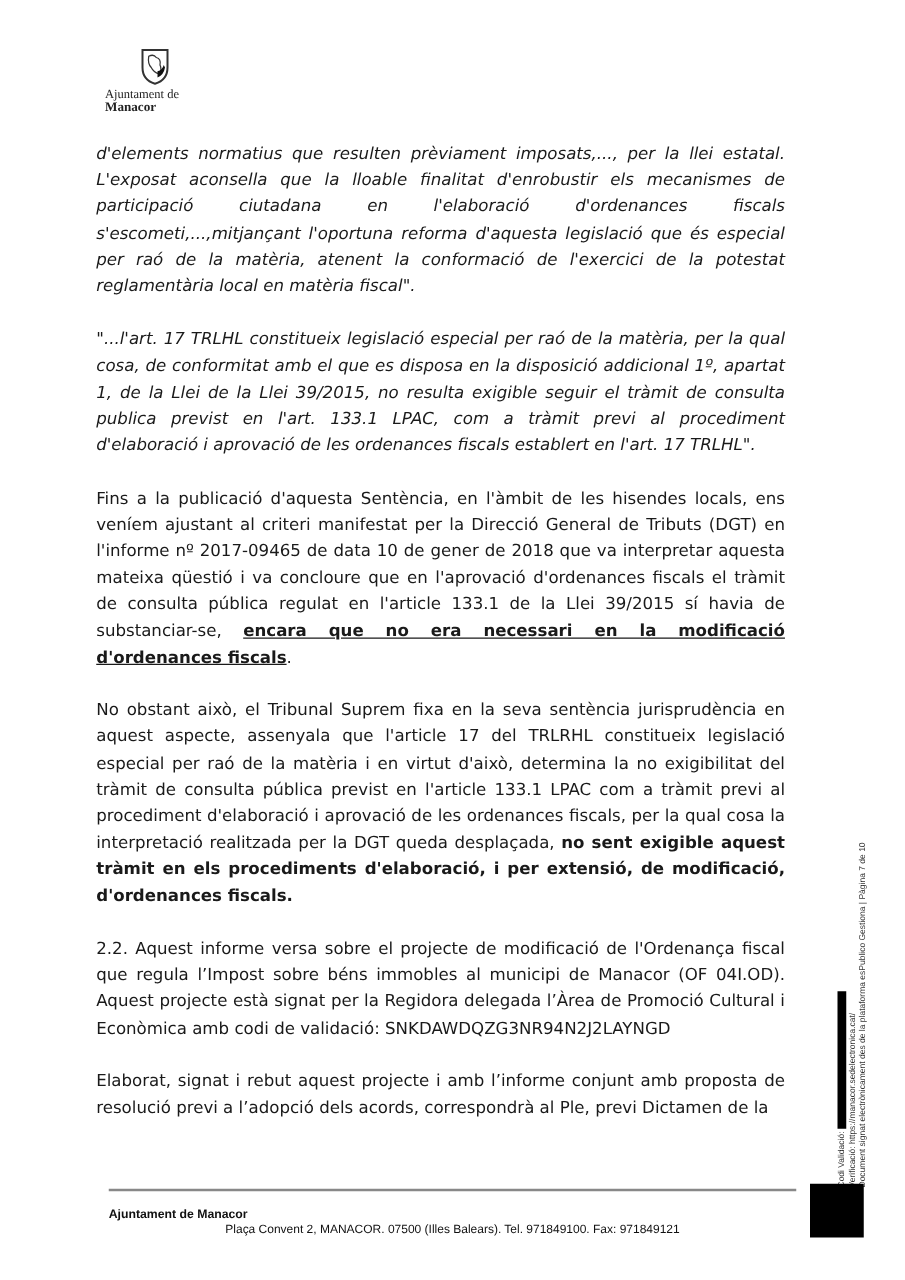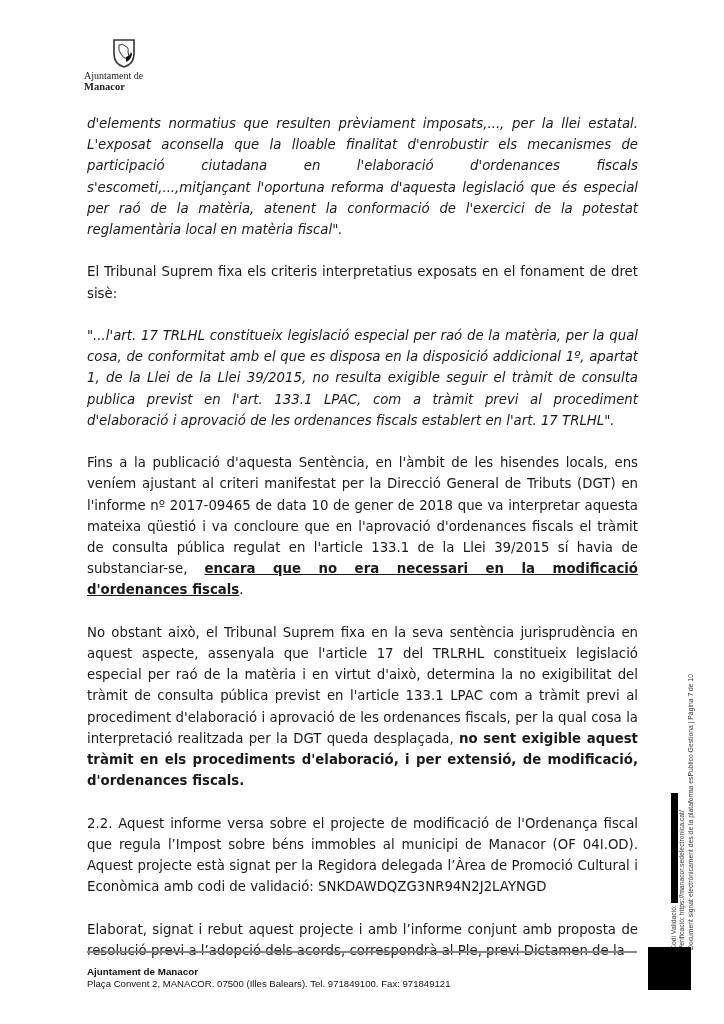--- a/index.html
+++ b/index.html
@@ -1,28 +1,28 @@
 <!DOCTYPE html>
 <html><head>
 <meta charset="utf-8">
 <style>
   html, body { margin: 0; padding: 0; background: #ffffff; }
   body { width: 724px; height: 1024px; position: relative; overflow: hidden; font-family: "DejaVu Sans", sans-serif; color: #1a1a1a; }
   .logo { position: absolute; left: 84px; top: 38px; width: 80px; text-align: left; }
   .logo .shield { width: 24px; height: 30px; margin: 0 auto; }
   .logo .l1 { font-family: "Liberation Serif", serif; font-size: 10px; line-height: 11px; margin-top: 2px; color: #222; }
   .logo .l2 { font-family: "Liberation Serif", serif; font-size: 10.5px; font-weight: bold; line-height: 11px; color: #222; }
-  .content { position: absolute; left: 87px; top: 113px; width: 551px; font-size: 13.3px; line-height: 21.2px; text-align: justify; }
+  .content { position: absolute; left: 77px; top: 113px; width: 551px; font-size: 13.3px; line-height: 21.2px; text-align: justify; }
   .content p { margin: 0 0 21.2px 0; }
   .it { font-style: italic; }
   .b { font-weight: bold; }
   .bu { font-weight: bold; text-decoration: underline; }
   .footer-line { position: absolute; left: 87px; top: 951px; width: 550px; height: 2px; background: #888; }
   .footer-title { position: absolute; left: 87px; top: 966px; width: 550px; text-align: left; font-family: "Liberation Sans", sans-serif; font-size: 9.8px; font-weight: bold; color: #111; }
-  .footer-addr { position: absolute; left: 87px; top: 978px; width: 550px; font-family: "Liberation Sans", sans-serif; font-size: 9.6px; color: #111; }
+  .footer-addr { position: absolute; left: 87px; top: 978px; width: 550px; text-align: center; font-family: "Liberation Sans", sans-serif; font-size: 9.6px; color: #111; }
   .side { position: absolute; left: 670px; top: 950px; transform-origin: 0 0; transform: rotate(-90deg); font-family: "Liberation Sans", sans-serif; font-size: 6.8px; line-height: 8.3px; color: #333; white-space: nowrap; }
   .side .redact { display: inline-block; width: 110px; height: 7px; background: #000; vertical-align: middle; }
   .qr { position: absolute; left: 648px; top: 947px; width: 43px; height: 43px; background: #000; }
 </style>
 </head>
 <body>
 
 <div class="logo">
   <div class="shield">
     <svg width="24" height="30" viewBox="0 0 24 30">
@@ -30,21 +30,20 @@
       <path d="M7 7 Q11 5 13 8 Q17 9 16 14 Q18 18 15 21 Q11 20 9 16 Q6 13 7 7 Z" fill="#fff" stroke="#333" stroke-width="1"></path>
       <path d="M14 19 Q18 18 19 14 L20 16 Q19 22 14 24 Z" fill="#111"></path>
     </svg>
   </div>
   <div class="l1">Ajuntament de</div>
   <div class="l2">Manacor</div>
 </div>
 
 <div class="content">
   <p class="it">d'elements normatius que resulten prèviament imposats,..., per la llei estatal. L'exposat aconsella que la lloable finalitat d'enrobustir els mecanismes de participació ciutadana en l'elaboració d'ordenances fiscals s'escometi,...,mitjançant l'oportuna reforma d'aquesta legislació que és especial per raó de la matèria, atenent la conformació de l'exercici de la potestat reglamentària local en matèria fiscal".</p>
-  <p>El Tribunal Suprem fixa els criteris interpretatius exposats en el fonament de dret sisè:</p>
   <p class="it">"...l'art. 17 TRLHL constitueix legislació especial per raó de la matèria, per la qual cosa, de conformitat amb el que es disposa en la disposició addicional 1º, apartat 1, de la Llei de la Llei 39/2015, no resulta exigible seguir el tràmit de consulta publica previst en l'art. 133.1 LPAC, com a tràmit previ al procediment d'elaboració i aprovació de les ordenances fiscals establert en l'art. 17 TRLHL".</p>
   <p><span>Fins a la publicació d'aquesta Sentència, en l'àmbit de les hisendes locals, ens veníem ajustant al criteri manifestat per la Direcció General de Tributs (DGT) en l'informe nº 2017-09465 de data 10 de gener de 2018 que va interpretar aquesta mateixa qüestió i va concloure que en l'aprovació d'ordenances fiscals el tràmit de consulta pública regulat en l'article 133.1 de la Llei 39/2015 sí havia de substanciar-se, </span><span class="bu">encara que no era necessari en la modificació d'ordenances fiscals</span><span>.</span></p>
   <p><span>No obstant això, el Tribunal Suprem fixa en la seva sentència jurisprudència en aquest aspecte, assenyala que l'article 17 del TRLRHL constitueix legislació especial per raó de la matèria i en virtut d'això, determina la no exigibilitat del tràmit de consulta pública previst en l'article 133.1 LPAC com a tràmit previ al procediment d'elaboració i aprovació de les ordenances fiscals, per la qual cosa la interpretació realitzada per la DGT queda desplaçada, </span><span class="b">no sent exigible aquest tràmit en els procediments d'elaboració, i per extensió, de modificació, d'ordenances fiscals.</span></p>
   <p>2.2. Aquest informe versa sobre el projecte de modificació de l'Ordenança fiscal que regula  l’Impost sobre béns immobles al municipi de Manacor (OF 04I.OD). Aquest projecte està signat per la Regidora delegada l’Àrea de Promoció Cultural i Econòmica amb codi de validació: SNKDAWDQZG3NR94N2J2LAYNGD</p>
   <p>Elaborat, signat i rebut aquest projecte i amb l’informe conjunt amb proposta de resolució previ a l’adopció dels acords, correspondrà al Ple, previ Dictamen de la</p>
 </div>
 
 <div class="footer-line"></div>
 <div class="footer-title">Ajuntament de Manacor</div>
 <div class="footer-addr">Plaça Convent 2, MANACOR. 07500 (Illes Balears). Tel. 971849100. Fax: 971849121</div>

